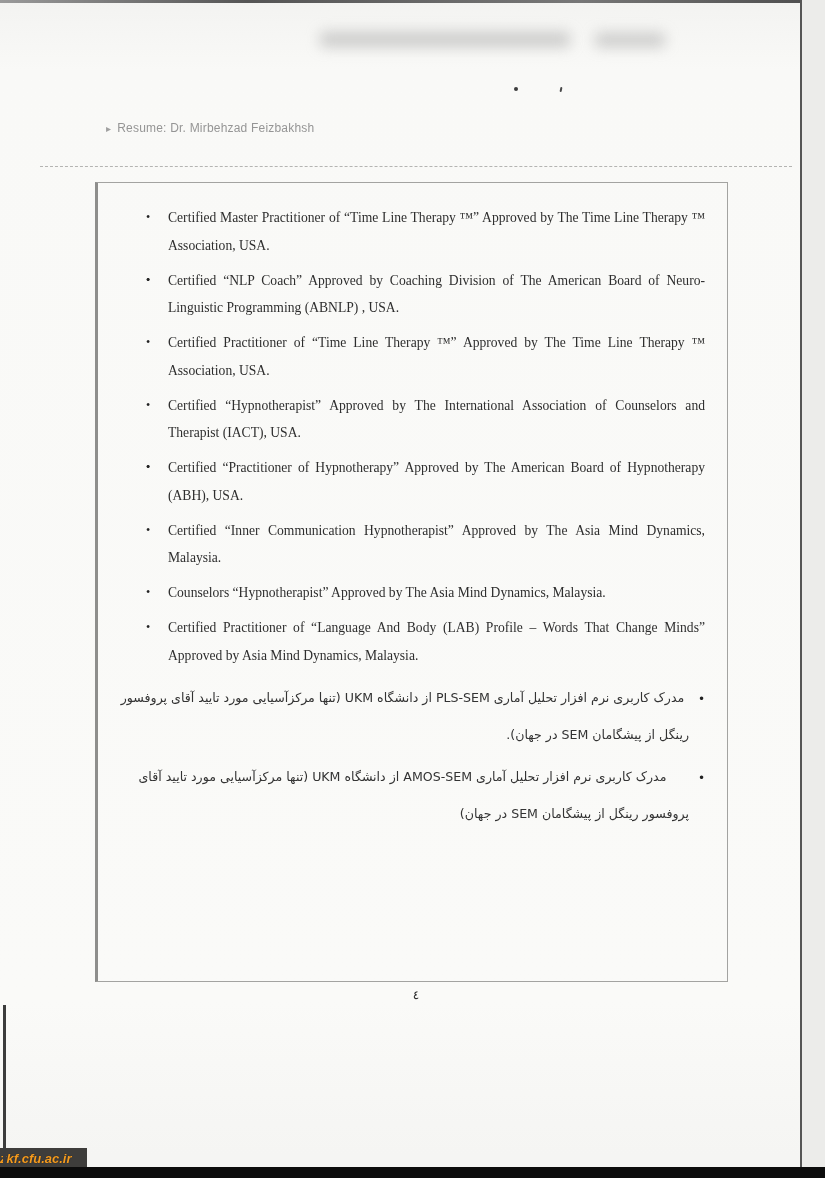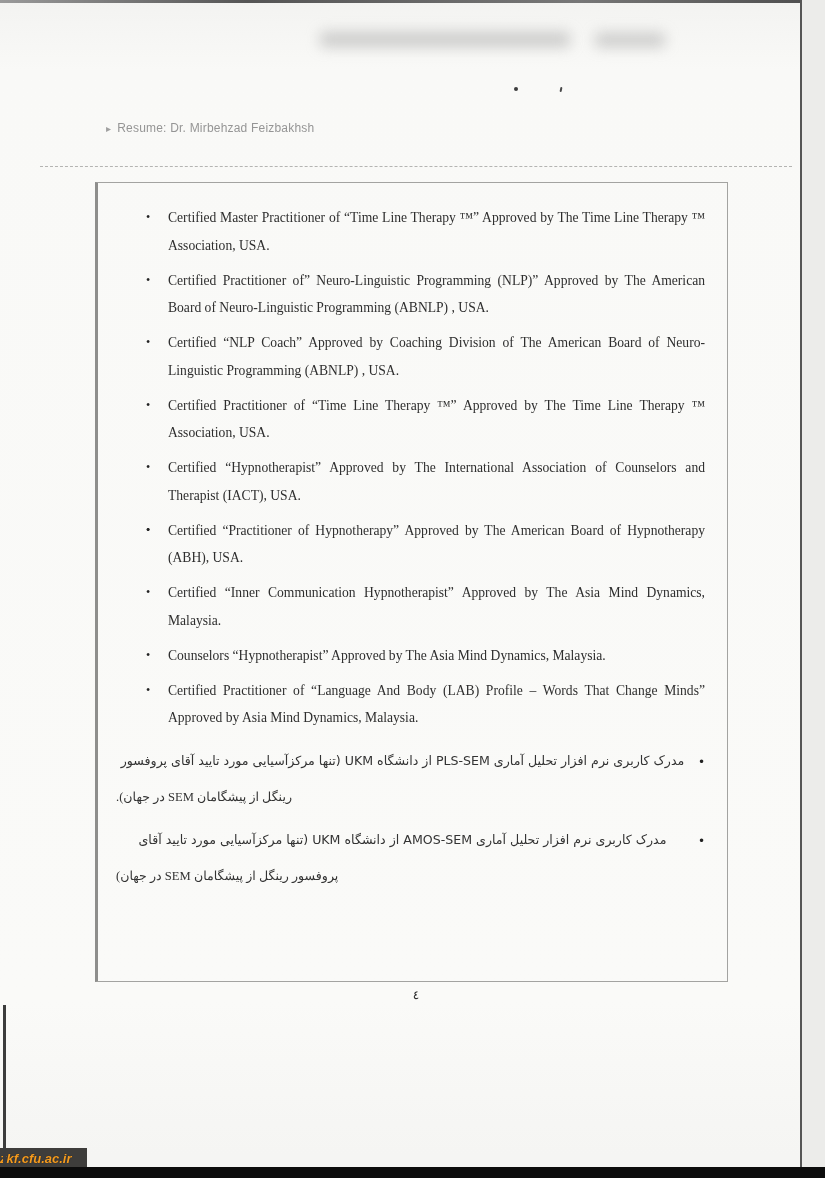--- a/index.html
+++ b/index.html
@@ -82,21 +82,21 @@
     color: #333;
     padding-right: 16px;
     margin-left: -32px; 
     margin-bottom: 5px;
   }
   .fa-bullet {
     position: absolute; right: 0; top: 2px;
     font-size: 12px; color: #222;
   }
   .fa-line1 { text-align: center; white-space: nowrap; }
-  .fa-line2 { text-align: left; white-space: nowrap; font-family: Liberation Serif, serif; }
+  .fa-line2 { text-align: right; white-space: nowrap; }
 
   .page-number {
     position: absolute; left: 398px; top: 988px; width: 36px;
     text-align: center;
     font-family: "DejaVu Serif", serif;
     font-size: 12px; color: #2e2e2e;
   }
 
   
   .watermark {
@@ -132,21 +132,20 @@
   <div class="dotted-sep"></div>
 
   <div class="content-box">
     <ul class="en-list">
       <li class="en-item">
         <span class="en-bullet">•</span>
         <span>Certified Master Practitioner of “Time Line Therapy ™” Approved by The Time Line Therapy ™ Association, USA.</span>
       </li>
       <li class="en-item">
         <span class="en-bullet">•</span>
-        <span>Certified Practitioner of” Neuro-Linguistic Programming (NLP)” Approved by The American Board of Neuro-Linguistic Programming (ABNLP) , USA.</span>
       </li>
       <li class="en-item">
         <span class="en-bullet">•</span>
         <span>Certified “NLP Coach” Approved by Coaching Division of The American Board of Neuro-Linguistic Programming (ABNLP) , USA.</span>
       </li>
       <li class="en-item">
         <span class="en-bullet">•</span>
         <span>Certified Practitioner of “Time Line Therapy ™” Approved by The Time Line Therapy ™ Association, USA.</span>
       </li>
       <li class="en-item">

